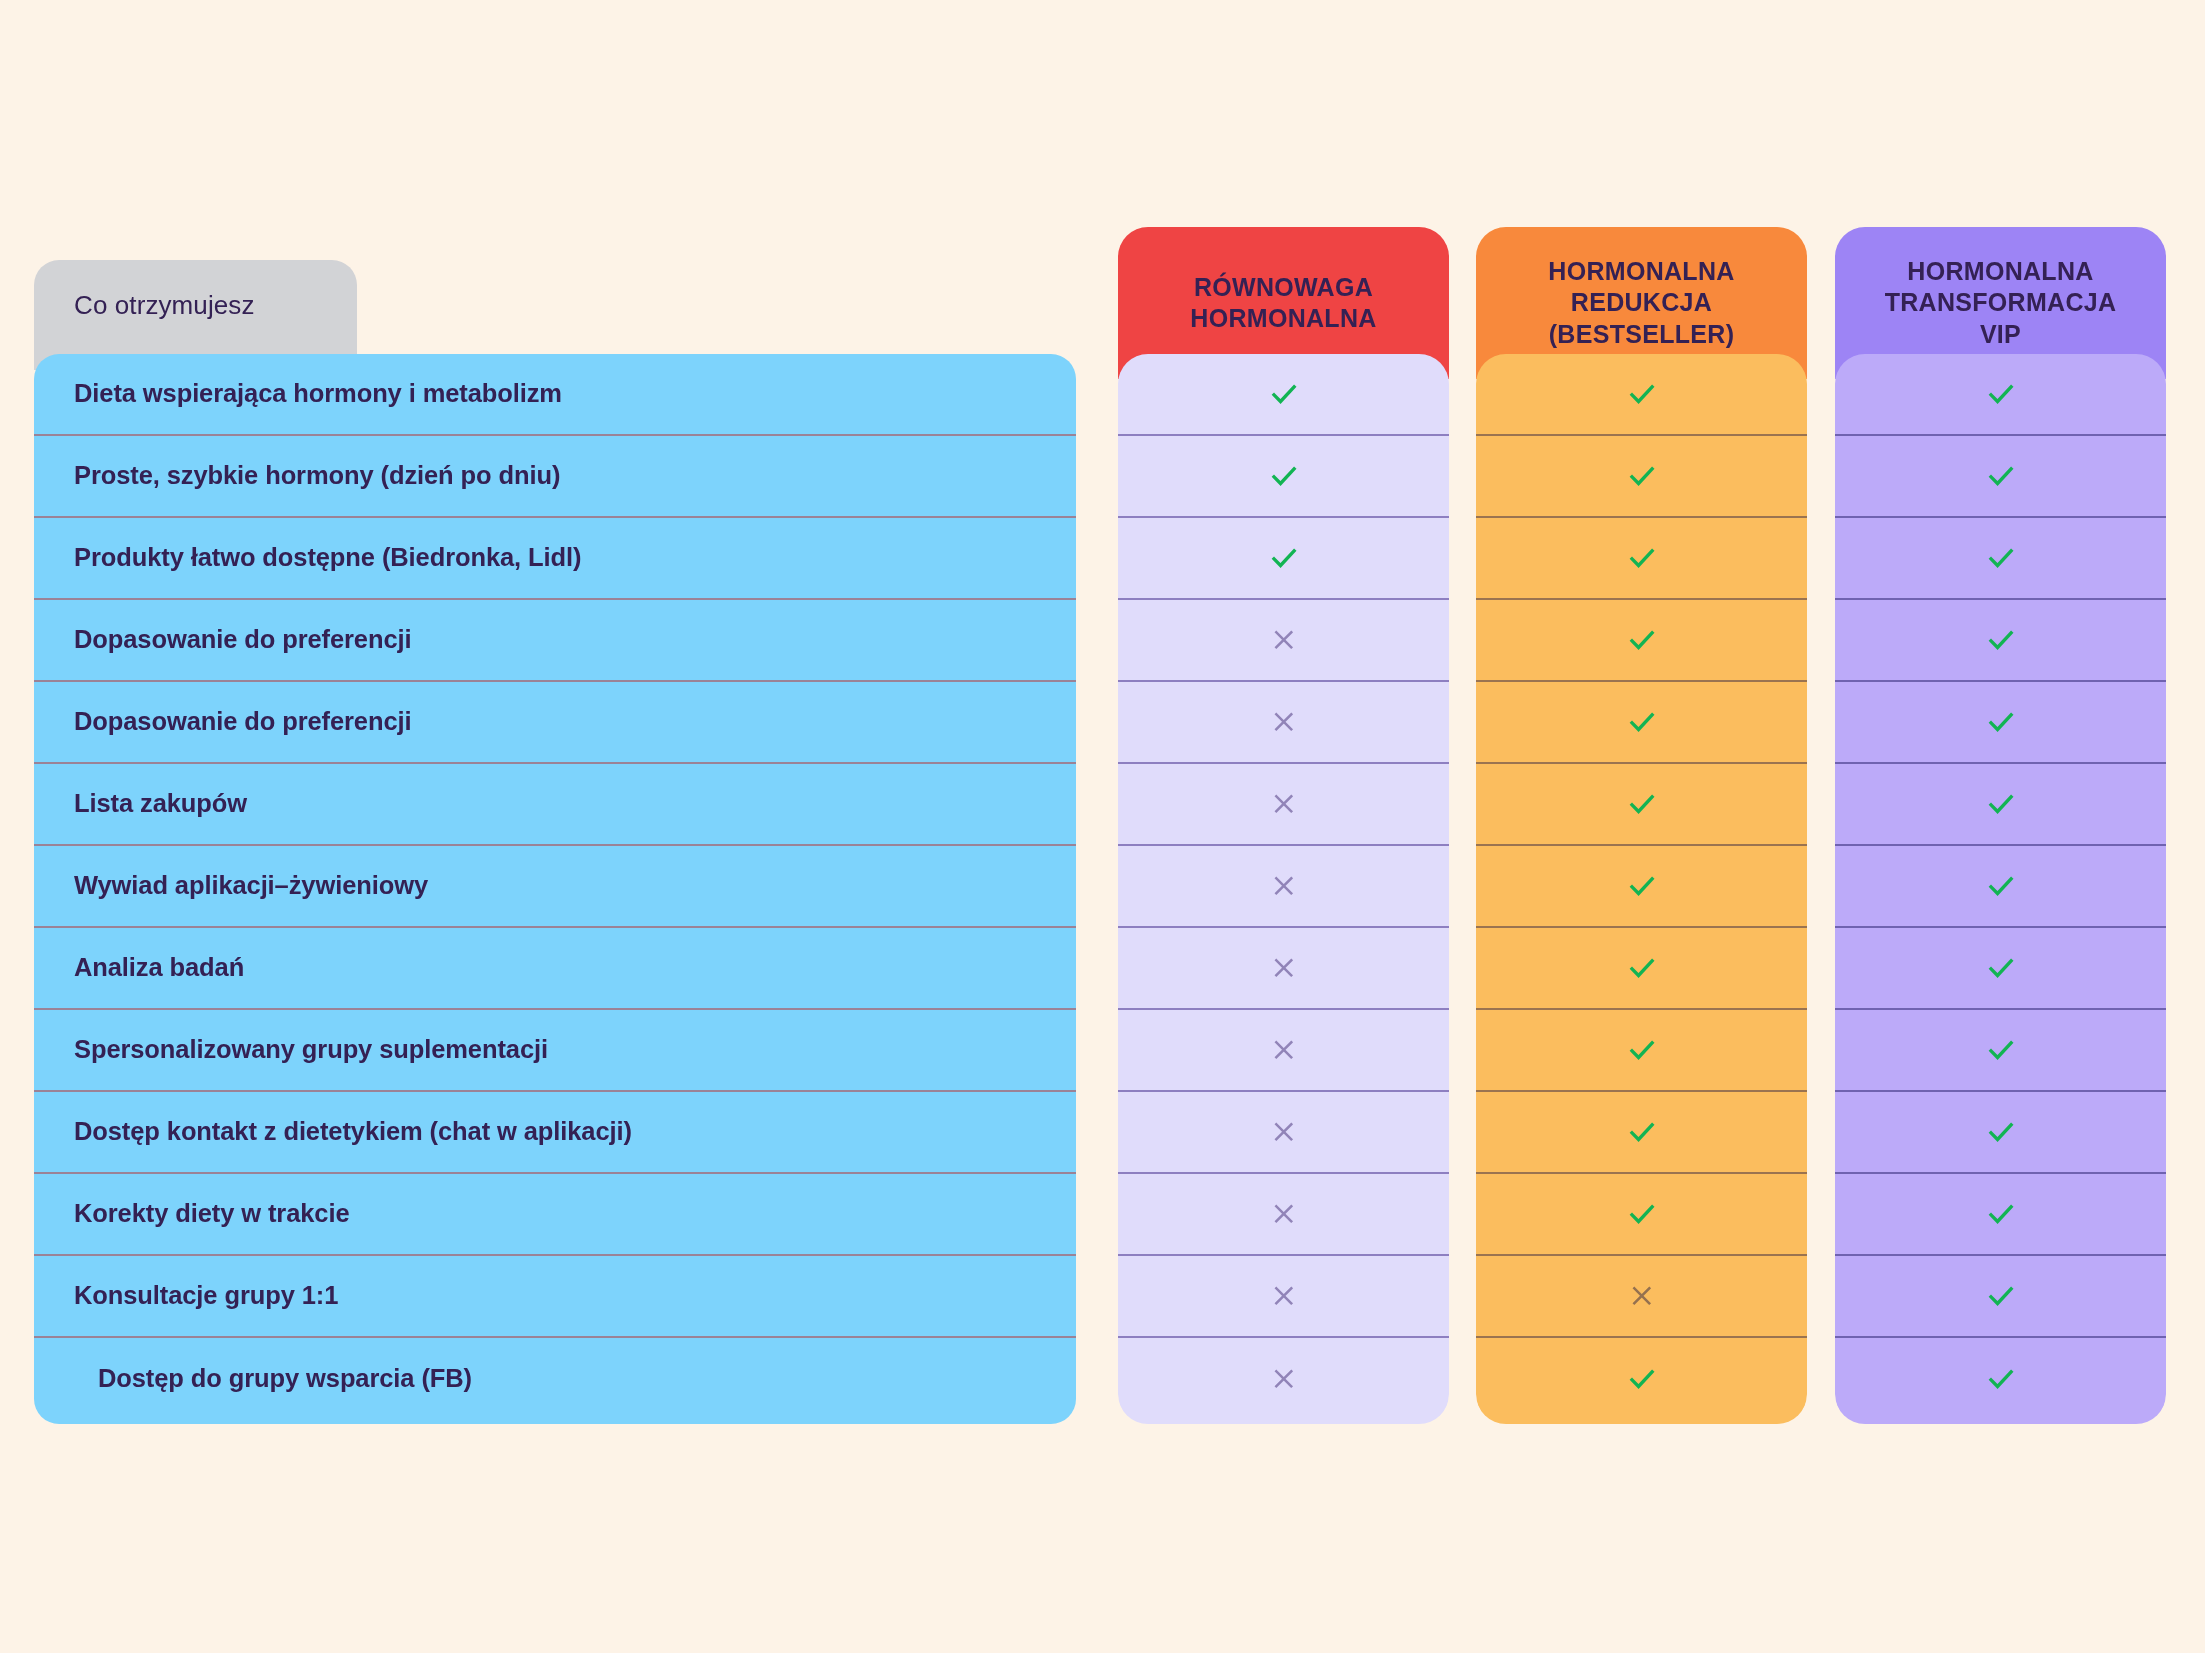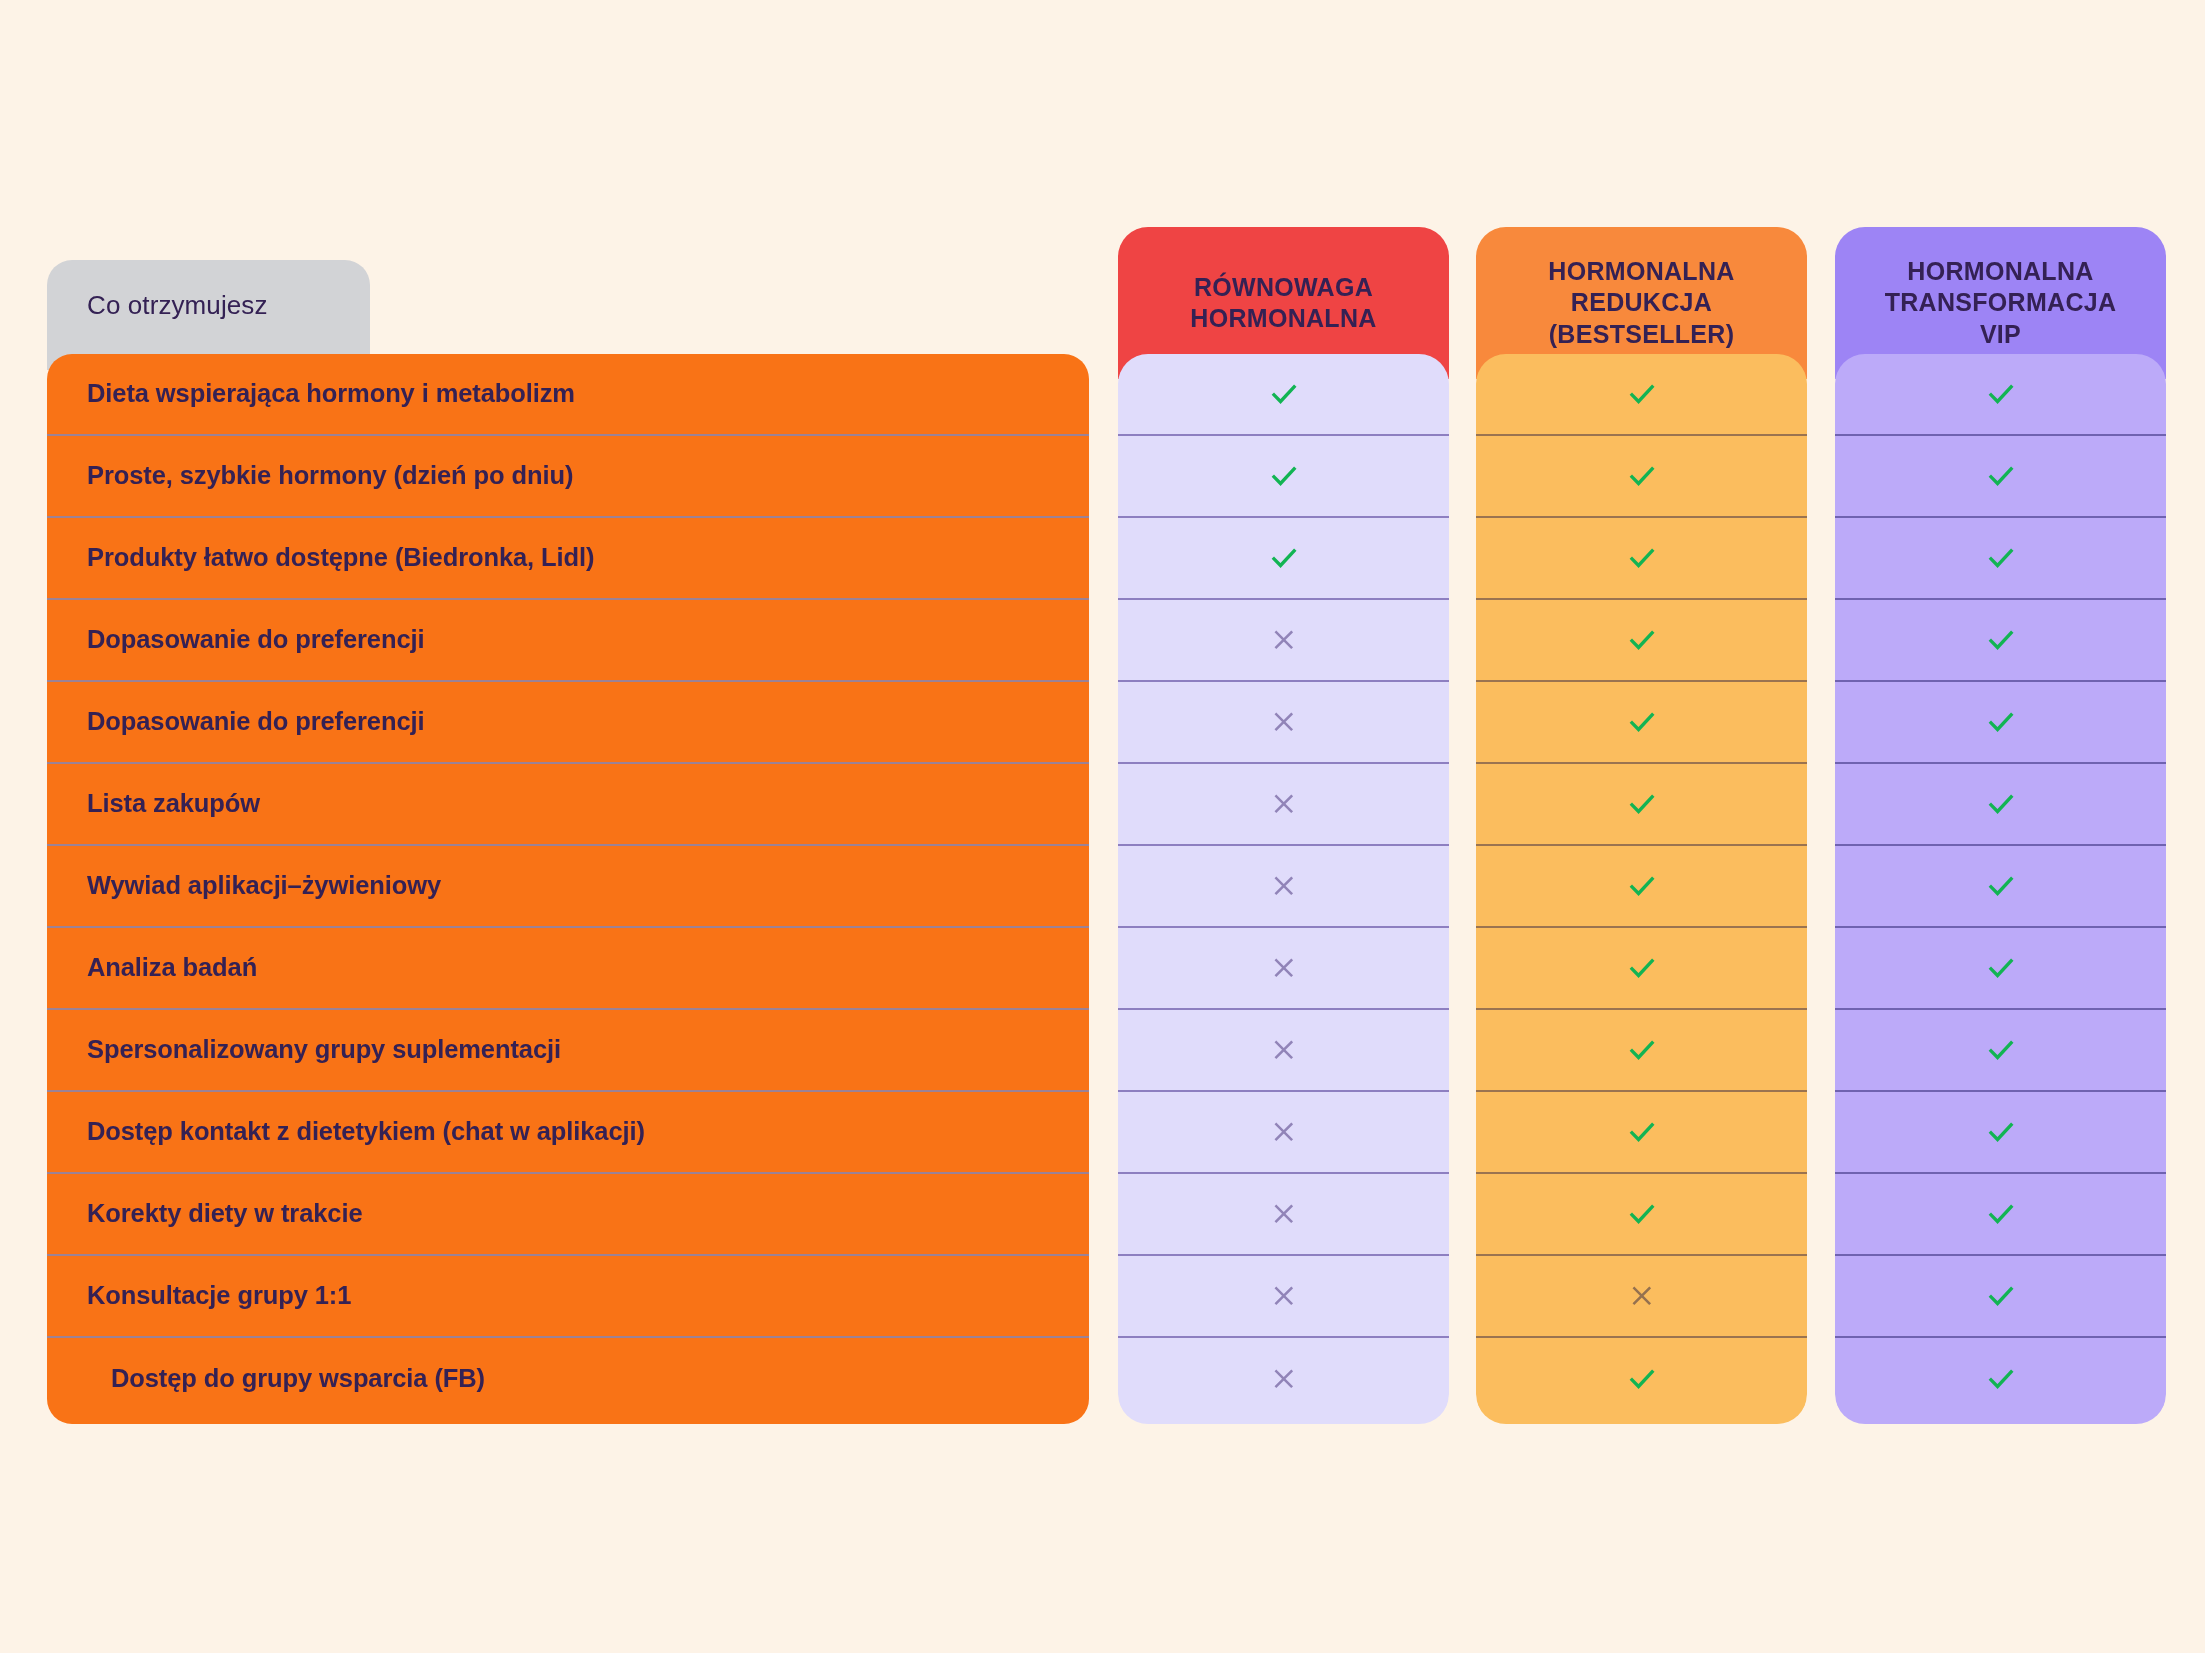--- a/index.html
+++ b/index.html
@@ -19,21 +19,21 @@
     position: absolute;
     left: 0;
     top: 0;
     width: 2205px;
     height: 1654px;
   }
 
   
   .features-wrap {
     position: absolute;
-    left: 47px;
+    left: 34px;
     top: 260px;
     width: 1042px;
     height: 1165px;
   }
 
   .section-tab {
     position: absolute;
     left: 0;
     top: 0;
     width: 323px;
@@ -50,21 +50,21 @@
     letter-spacing: 0.1px;
     line-height: 1;
   }
 
   .features-panel {
     position: absolute;
     left: 0;
     top: 94px;
     width: 1042px;
     height: 1070px;
-    background: #f97316;
+    background: #7dd3fc;
     border-radius: 25px;
     overflow: hidden;
   }
 
   .feature-row {
     height: 82px;
     box-sizing: border-box;
     display: flex;
     align-items: center;
     padding-left: 40px;

